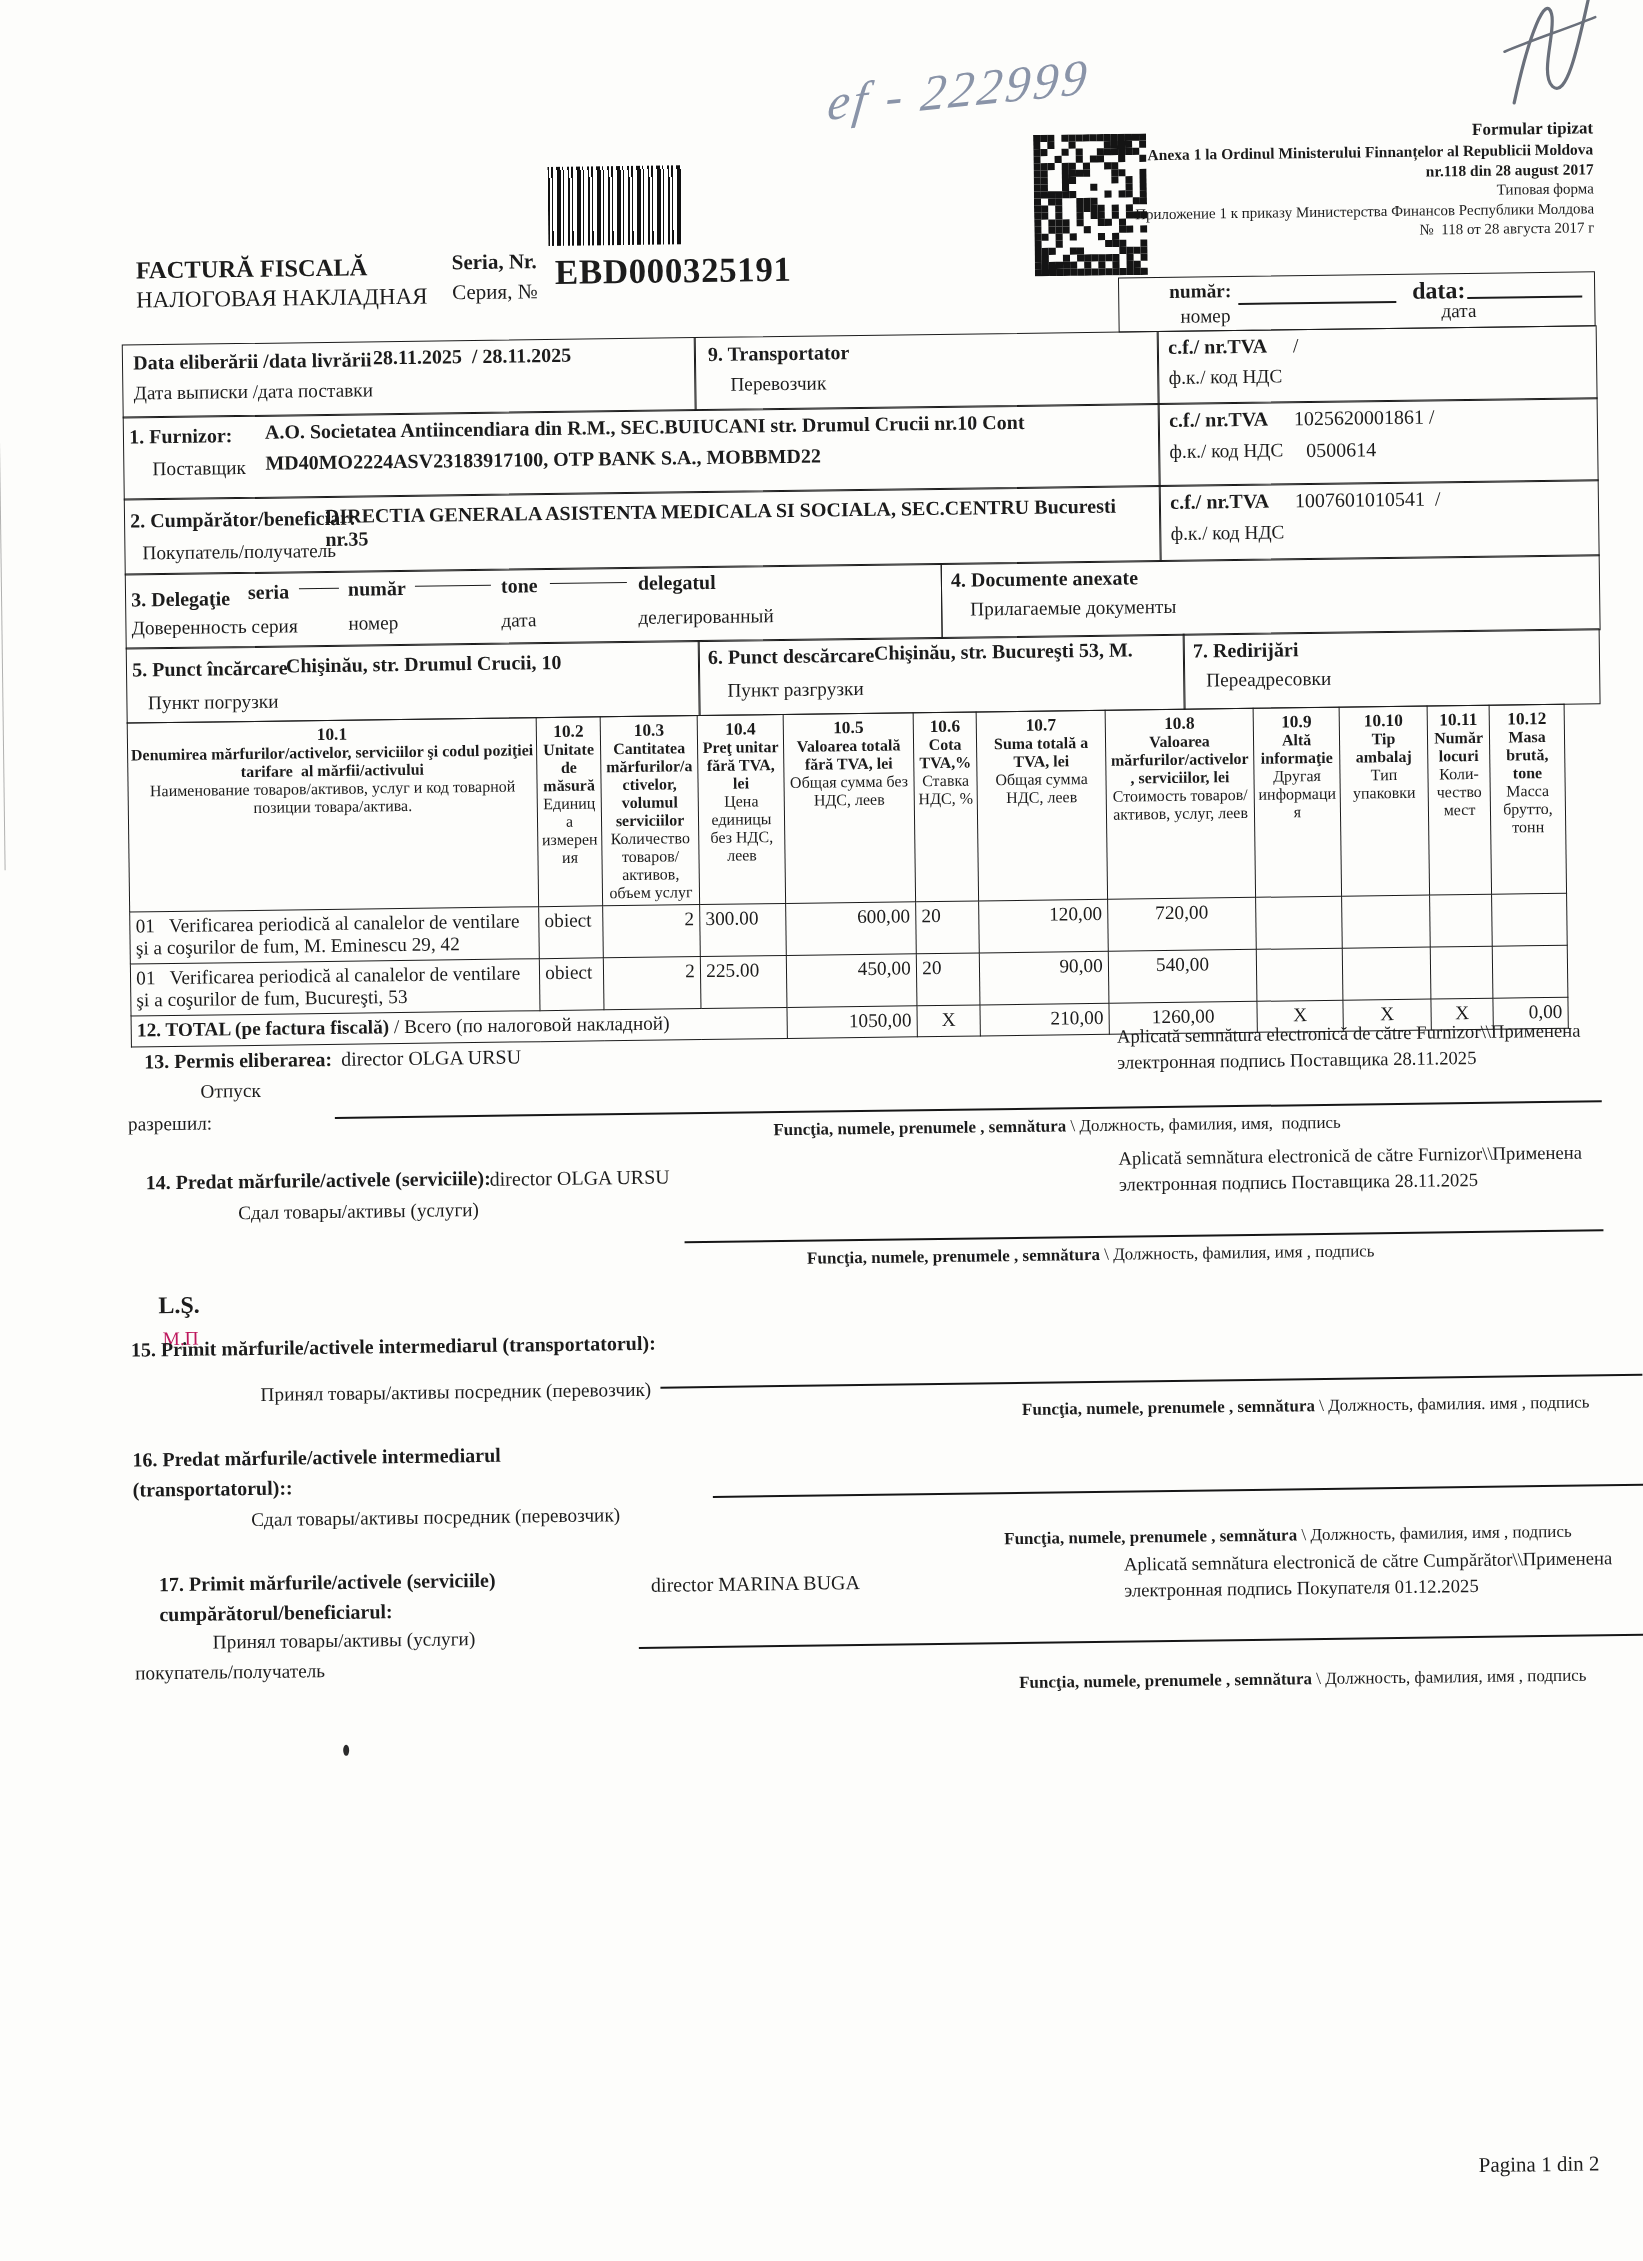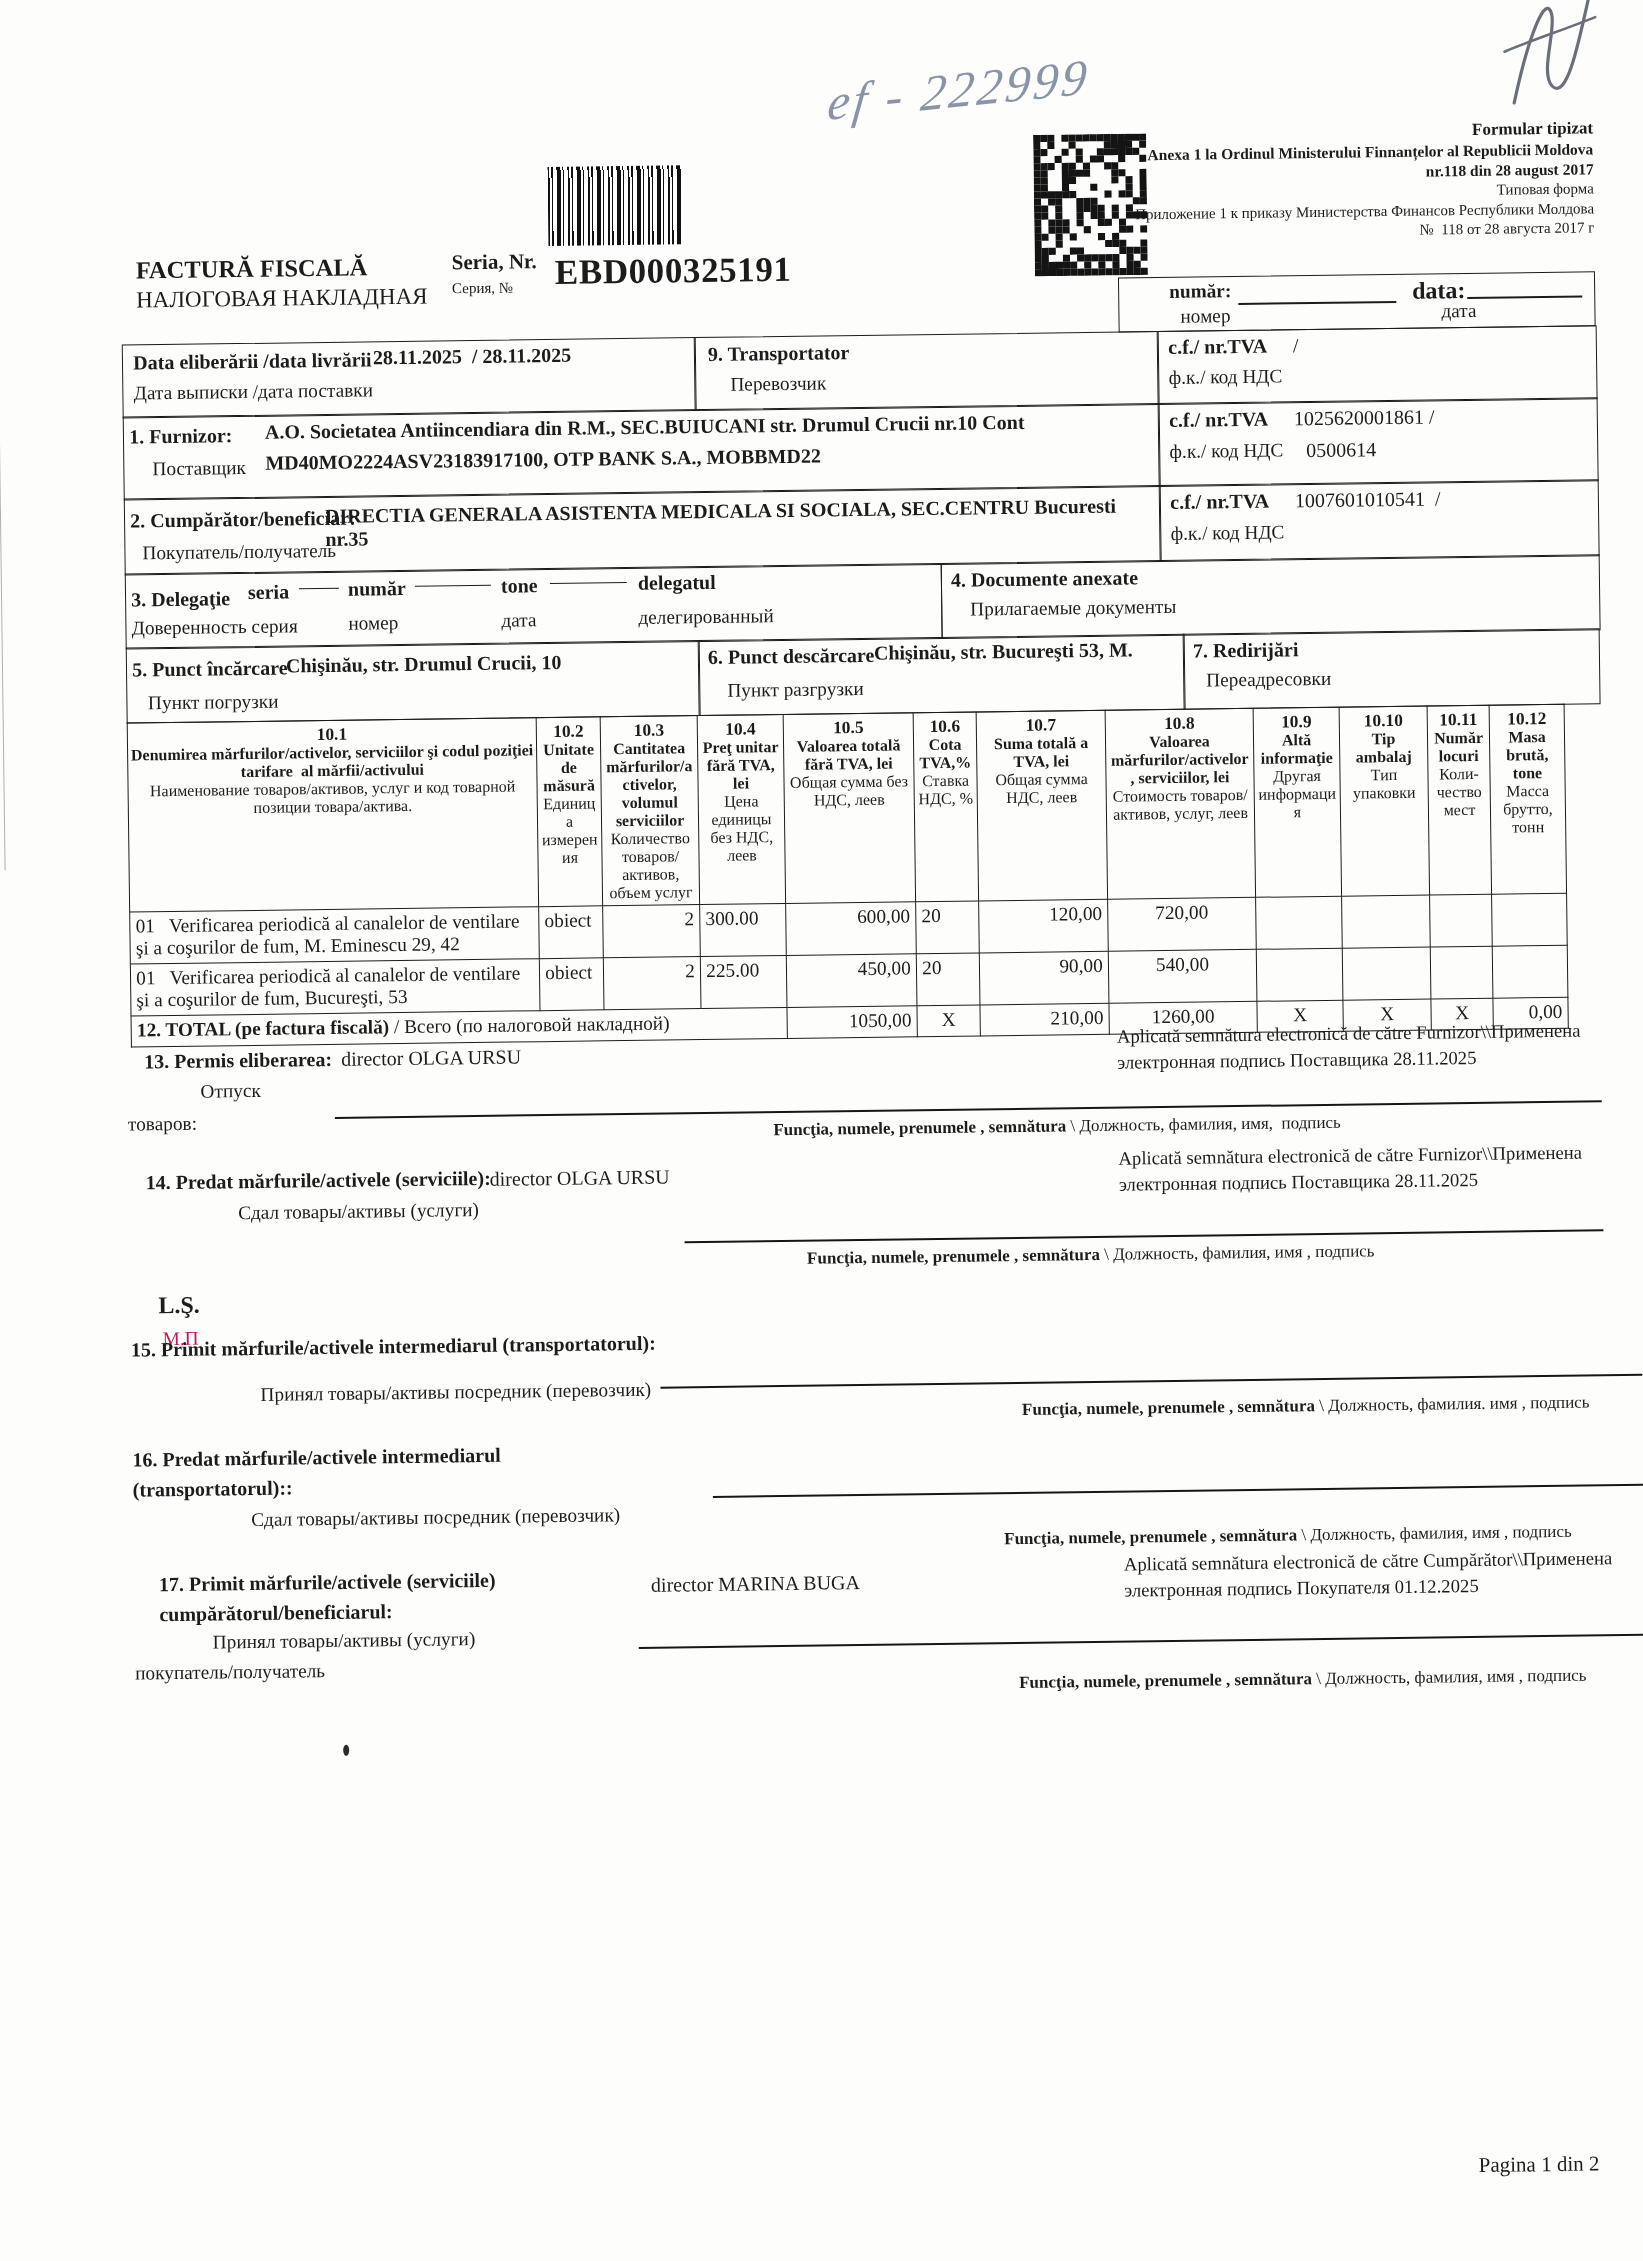--- a/index.html
+++ b/index.html
@@ -246,21 +246,21 @@
           <rect x="143" y="209" width="11" height="11" fill="#141414"></rect>
           <rect x="154" y="209" width="11" height="11" fill="#141414"></rect>
           <rect x="165" y="209" width="11" height="11" fill="#141414"></rect>
         </svg></div>
 
   <div class="barcode"></div>
 
   <div class="t b" style="left:147px;top:257px;font-size:24.5px;" data-bind="title.ro">FACTURĂ FISCALĂ</div>
   <div class="t" style="left:147px;top:287px;font-size:23px;" data-bind="title.ru">НАЛОГОВАЯ НАКЛАДНАЯ</div>
   <div class="t b" style="left:463px;top:255px;font-size:21px;" data-bind="title.seria_ro">Seria, Nr.</div>
-  <div class="t" style="left:463px;top:285px;font-size:15px;" data-bind="title.seria_ru">Серия, №</div>
+  <div class="t" style="left:463px;top:285px;font-size:21px;" data-bind="title.seria_ru">Серия, №</div>
   <div class="t b" style="left:566px;top:258px;font-size:35px;letter-spacing:0.6px;" data-bind="title.number">EBD000325191</div>
 
   <div class="box" style="left:1129px;top:291px;width:477px;height:55px;">
     <div class="rel b" style="left:50px;top:2.6px;font-size:19.3px;" data-bind="numar_box.numar_ro">număr:</div>
     <div class="rel" style="left:119px;top:26px;width:158px;height:1.9px;background:#1c1c1c;"></div>
     <div class="rel b" style="left:293px;top:3px;font-size:24px;" data-bind="numar_box.data_ro">data:</div>
     <div class="rel" style="left:348px;top:23px;width:115px;height:1.9px;background:#1c1c1c;"></div>
     <div class="rel" style="left:61px;top:28px;font-size:19.3px;" data-bind="numar_box.numar_ru">номер</div>
     <div class="rel" style="left:322px;top:26px;font-size:19.3px;" data-bind="numar_box.data_ru">дата</div>
   </div>
@@ -455,21 +455,21 @@
       <td class="cen" data-bind="table.total.other">X</td>
       <td class="cen" data-bind="table.total.pack">X</td>
       <td class="cen" data-bind="table.total.places">X</td>
       <td class="num" data-bind="table.total.mass">0,00</td>
     </tr>
   </tbody>
       </table>
 
   <div class="t b" style="left:145px;top:1051px;font-size:20px;" data-bind="sec13.label">13. Permis eliberarea:</div>
   <div class="t" style="left:201px;top:1082px;font-size:19.3px;" data-bind="sec13.ru1">Отпуск</div>
-  <div class="t" style="left:128px;top:1114px;font-size:19.3px;" data-bind="sec13.ru2">товаров:</div>
+  <div class="t" style="left:128px;top:1114px;font-size:19.3px;" data-bind="sec13.ru2">разрешил:</div>
   <div class="t" style="left:342px;top:1051px;font-size:20px;" data-bind="sec13.value">director OLGA URSU</div>
   <div class="esign" style="left:1118px;top:1037px;width:496px;" data-bind="sec13.esign">Aplicată semnătura electronică de către Furnizor\\Применена электронная подпись Поставщика 28.11.2025</div>
   <div class="sigline" style="left:335px;top:1120px;width:1267px;"></div>
   <div class="caption" style="left:709px;top:1129px;width:696px;">
     <span class="ro" data-bind="sec13.caption_ro">Funcţia, numele, prenumele , semnătura</span><span data-bind="sec13.caption_ru"> \ Должность, фамилия, имя,  подпись</span>
   </div>
 
   <div class="t b" style="left:145px;top:1172px;font-size:20px;" data-bind="sec14.label">14. Predat mărfurile/activele (serviciile):</div>
   <div class="t" style="left:237px;top:1204px;font-size:19.3px;" data-bind="sec14.ru">Сдал товары/активы (услуги)</div>
   <div class="t" style="left:489px;top:1173px;font-size:20px;" data-bind="sec14.value">director OLGA URSU</div>

